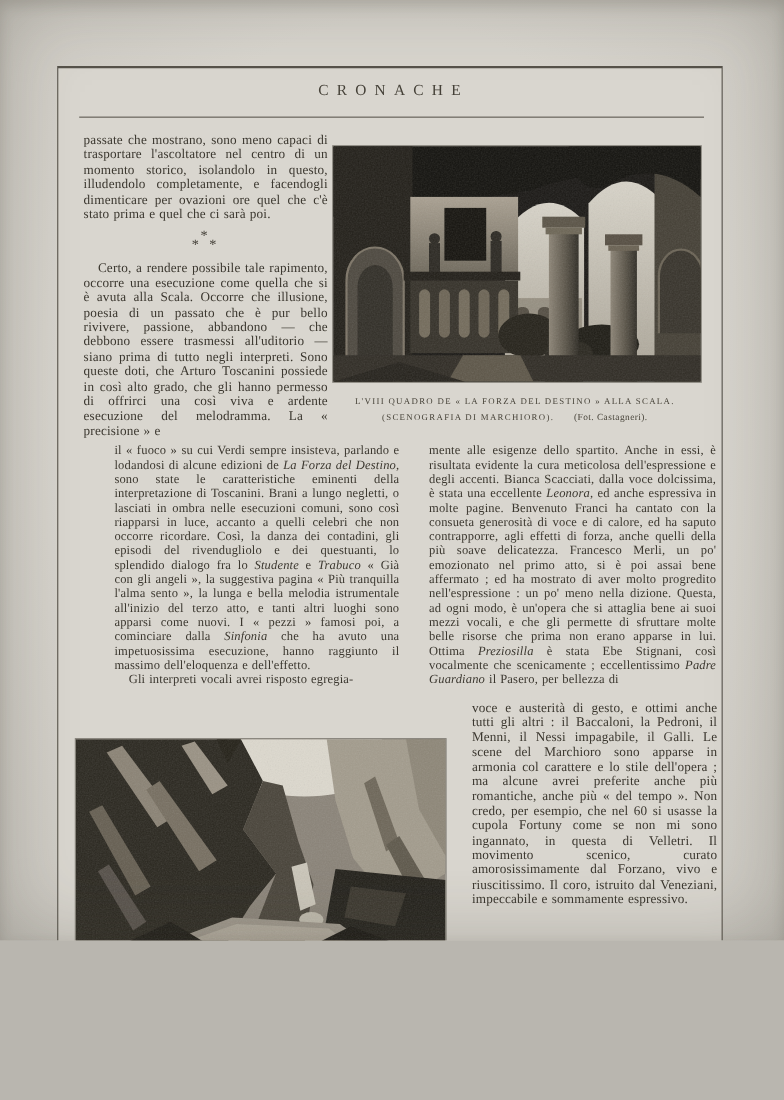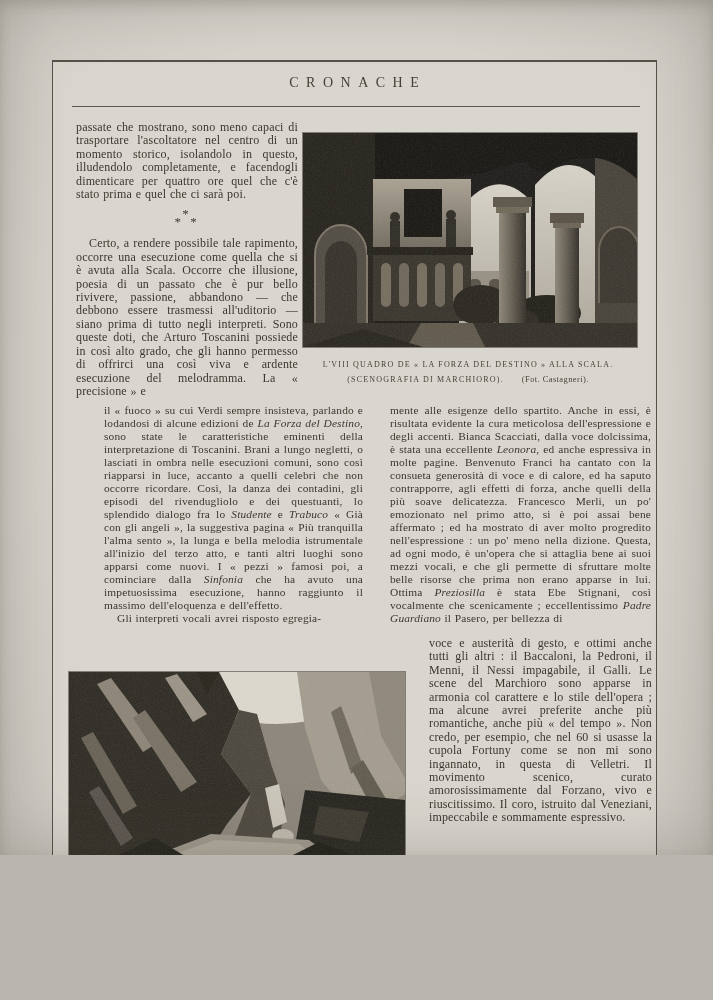--- a/index.html
+++ b/index.html
@@ -49,21 +49,21 @@
 <body>
 
 <div class="scan">
 
   <div class="frame"></div>
 
   <div class="header-title">CRONACHE</div>
   <div class="header-rule"></div>
 
   <div class="col blockA">
-    <p class="para">passate che mostrano, sono meno capaci di trasportare l'ascoltatore nel centro di un momento storico, isolandolo in questo, illudendolo completamente, e facendogli dimenticare per quattro ore quel che c'è stato prima e quel che ci sarà poi.</p>
+    <p class="para">passate che mostrano, sono meno capaci di trasportare l'ascoltatore nel centro di un momento storico, isolandolo in questo, illudendolo completamente, e facendogli dimenticare per ovazioni ore quel che c'è stato prima e quel che ci sarà poi.</p>
     <div class="asterism">
       <div>*</div>
       <div>* *</div>
     </div>
     <p class="para indent">Certo, a rendere possibile tale rapimento, occorre una esecuzione come quella che si è avuta alla Scala. Occorre che illusione, poesia di un passato che è pur bello rivivere, passione, abbandono — che debbono essere trasmessi all'uditorio — siano prima di tutto negli interpreti. Sono queste doti, che Arturo Toscanini possiede in così alto grado, che gli hanno permesso di offrirci una così viva e ardente esecuzione del melodramma. La « precisione » e</p>
   </div>
 
   <figure class="fig fig1">
     <svg viewBox="0 0 334 214" width="334" height="214" preserveAspectRatio="none">
       <defs>

